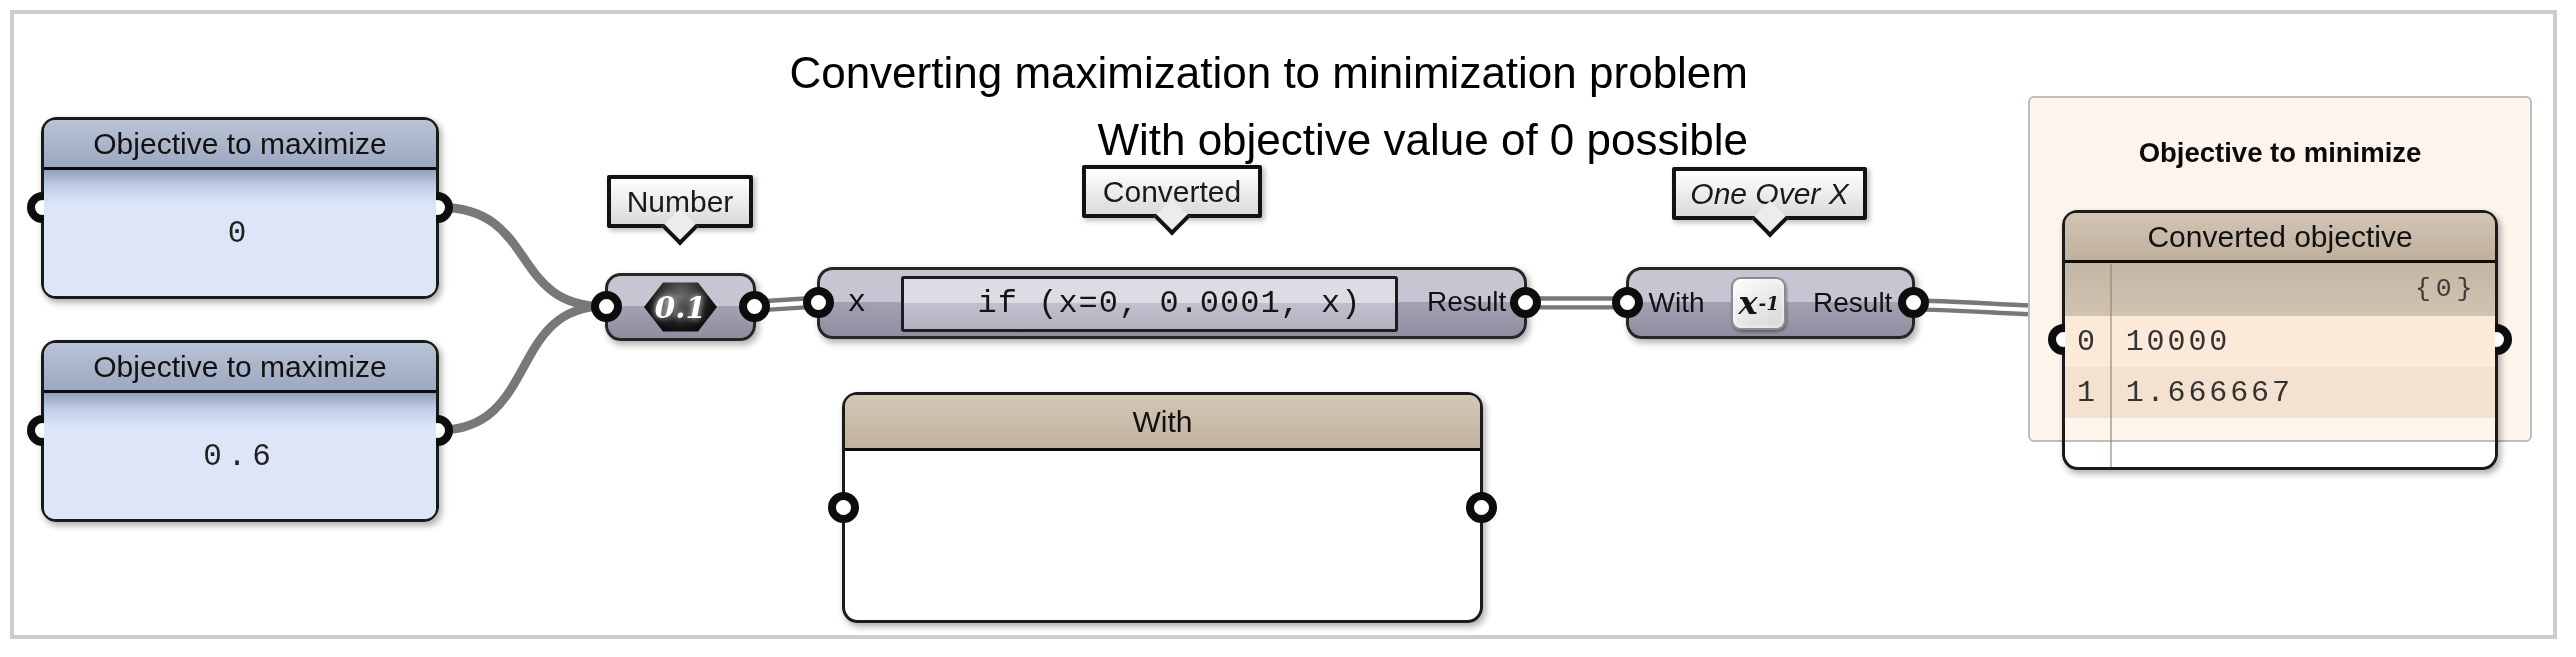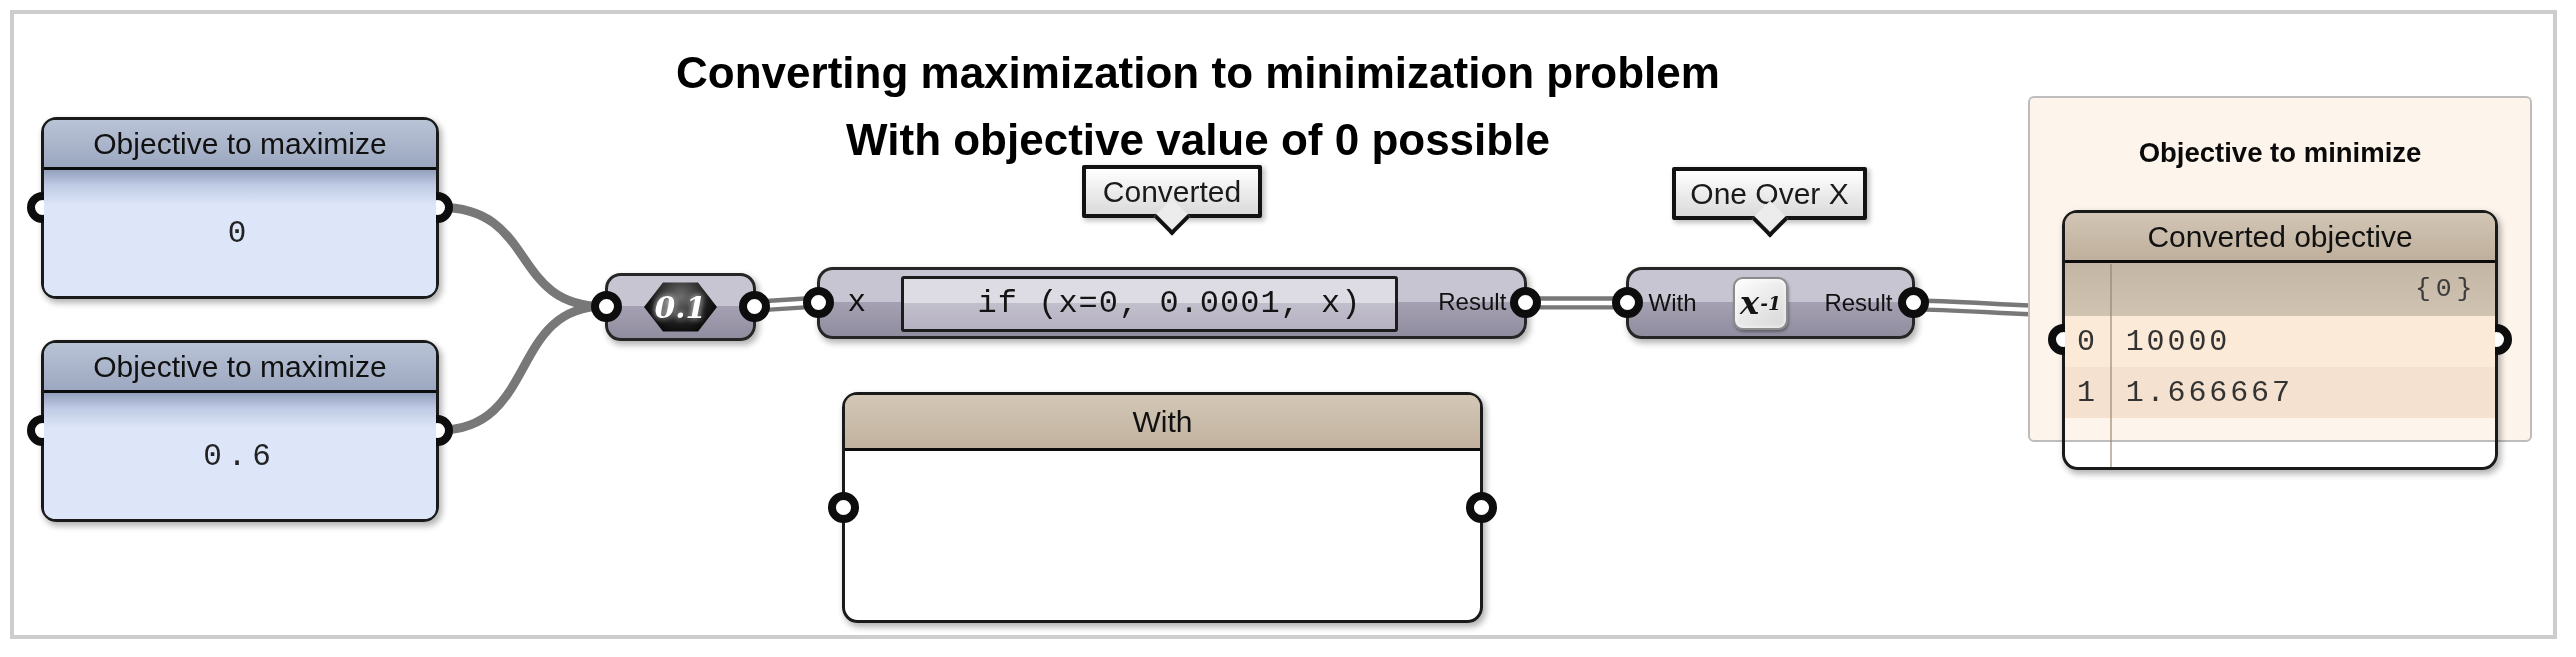--- a/index.html
+++ b/index.html
@@ -1,22 +1,22 @@
 <!DOCTYPE html>
 <html style="--wire: #787878; --panel-blue-header: #a9b4ca; --panel-blue-body: #dde6f8; --component-top: #c7c5d1; --component-bottom: #918da0; --tan-header: #c9baa8; --peach-body: #fce8d5; --row-alt: #f5e1cf; --subrow: #ccbeae; --group-fill: #fdf4ec; --frame-border: #cdcdcd; --port-black: #0d0d0d;"><head>
 <meta charset="utf-8">
 <style>
   html,body{margin:0;padding:0;background:#fff;}
   .canvas{position:relative;width:2576px;height:657px;background:#ffffff;overflow:hidden;
           font-family:"Liberation Sans",sans-serif;color:#111;}
   .frame{position:absolute;left:9.8px;top:9.8px;width:2547px;height:629px;
          border:4.9px solid #cdcdcd;box-sizing:border-box;}
   .wires{position:absolute;left:0;top:0;z-index:1;pointer-events:none;}
-  .title{position:absolute;left:648px;top:39px;width:1100px;text-align:center;
-         font-size:44px;line-height:67px;color:#000;z-index:2;font-weight:bold;}
+  .title{position:absolute;left:648px;top:39px;width:1100px;text-align:right;
+         font-size:44px;line-height:67px;color:#000;z-index:2;}
   .node{position:absolute;z-index:3;box-sizing:border-box;}
   
   .port{position:absolute;z-index:-1;width:31px;height:31px;border-radius:50%;
         border:8.8px solid #0d0d0d;background:#fff;box-sizing:border-box;
         top:50%;margin-top:-15.7px;}
   .port.left{left:-16.7px;} .port.right{right:-16.7px;}
   
   .gh-panel{border:3.9px solid #1a1a1a;border-radius:15.7px;
             box-shadow:2.9px 3.9px 5.9px rgba(0,0,0,.30);}
   .clip{position:absolute;inset:0;border-radius:10.8px;overflow:hidden;z-index:1;
@@ -30,21 +30,21 @@
   
   .tan .phead{height:53px;background:linear-gradient(#d4c7b6,#c1b29f);}
   .tan .pbody{flex:1;padding-top:5.9px;text-align:center;
         background:linear-gradient(180deg,#c9b49c 0%,#ecd7c2 10%,#fce8d5 26%,#fce8d5 100%);
         font-family:"Liberation Mono",monospace;font-size:27.5px;line-height:39px;
         letter-spacing:1px;color:#3a3a3a;}
   
   .gh-comp{border:3.9px solid #262626;border-radius:15.7px;
            background:linear-gradient(#c7c5d1 0 48%,#a5a1b2 48%,#918da0 100%);
            box-shadow:2.9px 3.9px 5.9px rgba(0,0,0,.30);}
-  .complabel{font-size:24px;color:#111;}
+  .complabel{font-size:28px;color:#111;}
   .monolabel{font-family:"Liberation Mono",monospace;font-size:31px;color:#111;}
   
   .exprbox{position:absolute;left:81px;top:5.9px;width:497px;height:56px;
            border:3.9px solid #1c1c1c;border-radius:2.9px;box-sizing:border-box;
            background:linear-gradient(#dddbe4 0 48%,#c2bfcc 48%,#b5b1c1 100%);
            display:flex;align-items:center;justify-content:center;
            font-family:"Liberation Mono",monospace;font-size:32px;letter-spacing:1px;color:#141414;padding-left:40px;}
   
   .tag{position:absolute;z-index:4;background:linear-gradient(#ffffff,#dadada);
        border:4.9px solid #121212;box-sizing:border-box;border-radius:2px;
@@ -122,20 +122,24 @@
     <div class="clip">
       <div class="phead">Objective to maximize</div>
       <div class="pbody">
         <span class="pvalue">0.6</span>
       </div>
     </div>
     <span class="port left"></span>
     <span class="port right"></span>
   </div>
 
+  <div class="tag" style="left:607px;top:175px;width:146px;height:53px;">
+    <span>Number</span>
+    <span class="tag-tip"></span>
+  </div>
   <div class="node gh-comp" style="left:605px;top:273px;width:151px;height:68px;display:flex;align-items:center;justify-content:center;">
     <div class="hex">
       <span>0.1</span>
     </div>
     <span class="port left"></span>
     <span class="port right"></span>
   </div>
 
   <div class="tag" style="left:1082px;top:165px;width:180px;height:53px;">
     <span>Converted</span>
@@ -144,21 +148,21 @@
   <div class="node gh-comp" style="left:817px;top:267px;width:710px;height:72px;">
     <span class="monolabel" style="position:absolute;left:27.5px;top:0;height:64px;display:flex;align-items:center;">x</span>
     <div class="exprbox">
       <span>if (x=0, 0.0001, x)</span>
     </div>
     <span class="complabel" style="position:absolute;right:17.7px;top:0;height:64px;display:flex;align-items:center;">Result</span>
     <span class="port left"></span>
     <span class="port right"></span>
   </div>
 
-  <div class="tag" style="left:1672px;top:167px;width:195px;height:53px;">
+  <div class="tag" style="left:1672px;top:167px;width:195px;height:53px;font-style:italic;">
     <span>One Over X</span>
     <span class="tag-tip"></span>
   </div>
   <div class="node gh-comp" style="left:1626px;top:267px;width:289px;height:72px;display:flex;align-items:center;justify-content:space-between;padding:0 19.6px;">
     <span class="complabel">With</span>
     <span class="xinv">
       <span class="base">x</span>
         <sup>-1</sup>
     </span>
     <span class="complabel">Result</span>

